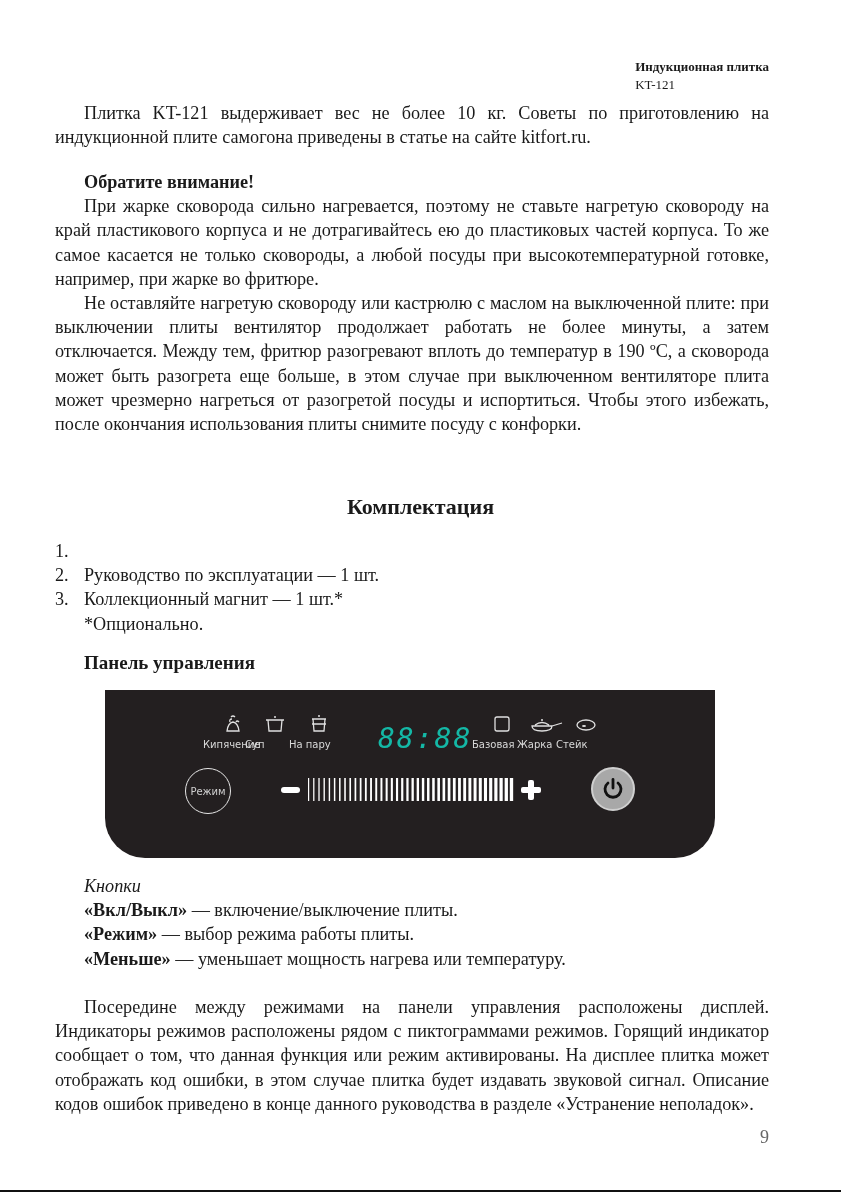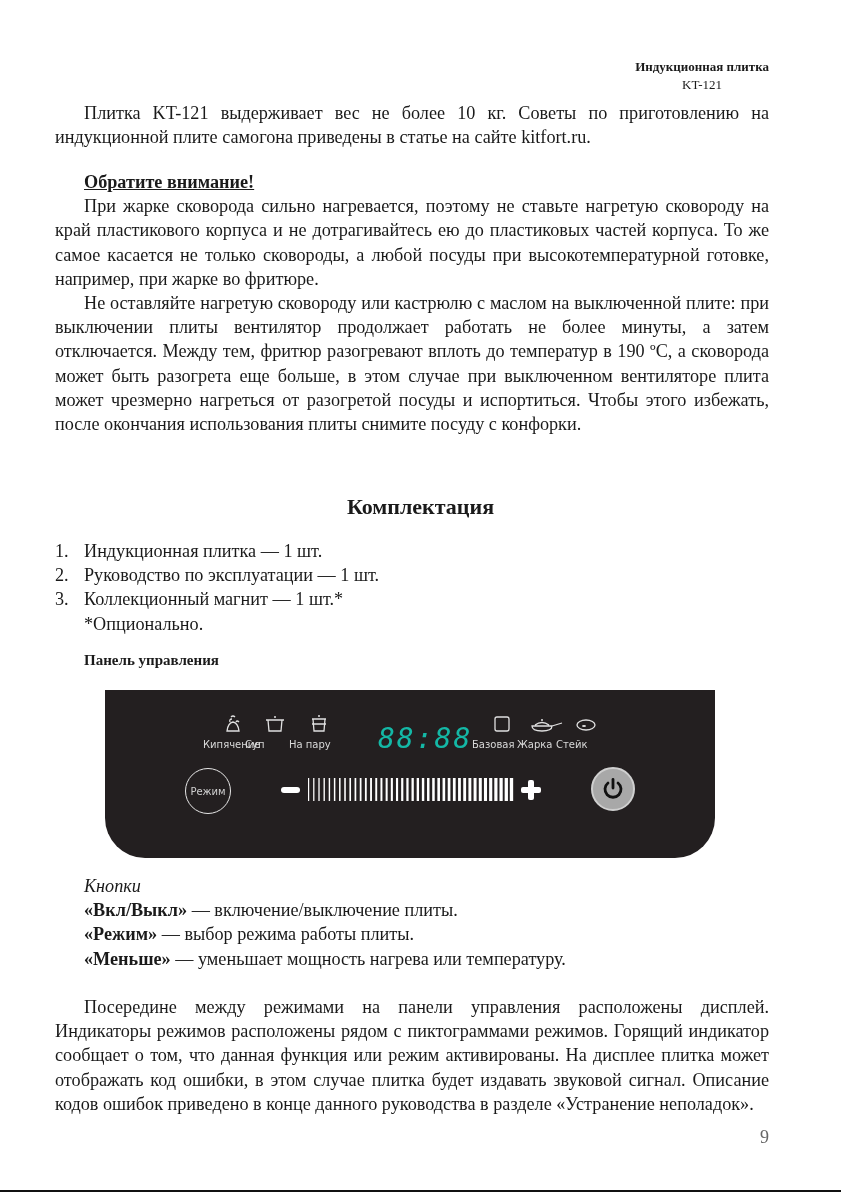--- a/index.html
+++ b/index.html
@@ -1,29 +1,29 @@
 <!DOCTYPE html>
 <html><head>
 <meta charset="utf-8">
 <style>
   html, body { margin: 0; padding: 0; background: #ffffff; }
   body { width: 841px; height: 1193px; position: relative; overflow: hidden;
          font-family: "Liberation Serif", "DejaVu Serif", serif; color: #1a1a1a; }
-  .header { position: absolute; right: 72px; top: 58px; text-align: center; font-size: 13px; line-height: 18px; }
+  .header { position: absolute; right: 72px; top: 58px; text-align: left; font-size: 13px; line-height: 18px; }
   .header .t1 { font-weight: bold; }
   .txt { position: absolute; left: 55px; width: 714px; font-size: 18.2px; line-height: 24.2px;
          text-align: justify; text-align-last: left; }
   .txt p { margin: 0; text-indent: 29px; }
-  .bold { font-weight: bold; text-decoration: underline; }
+  .bold { font-weight: bold; }
   .h2 { position: absolute; left: 0; width: 841px; top: 494px; text-align: center;
         font-size: 22px; font-weight: bold; }
   .list { position: absolute; left: 55px; top: 539px; font-size: 18.2px; line-height: 24.2px; }
   .list .li { display: flex; }
   .list .num { width: 29px; }
-  .panel-title { position: absolute; left: 84px; top: 652px; font-size: 15px; font-weight: bold; }
+  .panel-title { position: absolute; left: 84px; top: 652px; font-size: 19px; font-weight: bold; }
   .panel { position: absolute; left: 105px; top: 690px; width: 610px; height: 168px;
            background: #231f20; border-radius: 0 0 40px 40px; }
   .panel * { font-family: "DejaVu Sans", "Liberation Sans", sans-serif; }
   .mode { position: absolute; text-align: left; color: #d9d9d9; font-size: 10px; width: 60px; }
   .mode svg { display: block; margin: 0 auto 5px auto; }
   .display { position: absolute; left: 273px; top: 32px; color: #14b8a6; font-size: 28px;
              font-style: italic; letter-spacing: 2px; font-family: "DejaVu Sans Mono", monospace !important; }
   .rezhim { position: absolute; left: 80px; top: 78px; width: 44px; height: 44px; border: 1.5px solid #e6e6e6;
             border-radius: 50%; color: #cfcfcf; font-size: 10px; display: flex; align-items: center; justify-content: center; }
   .minus { position: absolute; left: 176px; top: 97px; width: 19px; height: 6px; background: #fff; border-radius: 3px; }
@@ -56,21 +56,20 @@
   <p class="bold">Обратите внимание!</p>
   <p>При жарке сковорода сильно нагревается, поэтому не ставьте нагретую сковороду на край пластикового корпуса и не дотрагивайтесь ею до пластиковых частей корпуса. То же самое касается не только сковороды, а любой посуды при высокотемпературной готовке, например, при жарке во фритюре.</p>
   <p>Не оставляйте нагретую сковороду или кастрюлю с маслом на выключенной плите: при выключении плиты вентилятор продолжает работать не более минуты, а затем отключается. Между тем, фритюр разогревают вплоть до температур в 190 ºC, а сковорода может быть разогрета еще больше, в этом случае при выключенном вентиляторе плита может чрезмерно нагреться от разогретой посуды и испортиться. Чтобы этого избежать, после окончания использования плиты снимите посуду с конфорки.</p>
 </div>
 
 <div class="h2">Комплектация</div>
 
 <div class="list">
   <div class="li">
       <span class="num">1.</span>
-      <span>Индукционная плитка — 1 шт.</span>
     </div>
   <div class="li">
       <span class="num">2.</span>
       <span>Руководство по эксплуатации — 1 шт.</span>
     </div>
   <div class="li">
       <span class="num">3.</span>
       <span>Коллекционный магнит — 1 шт.*</span>
     </div>
   <div class="li">

